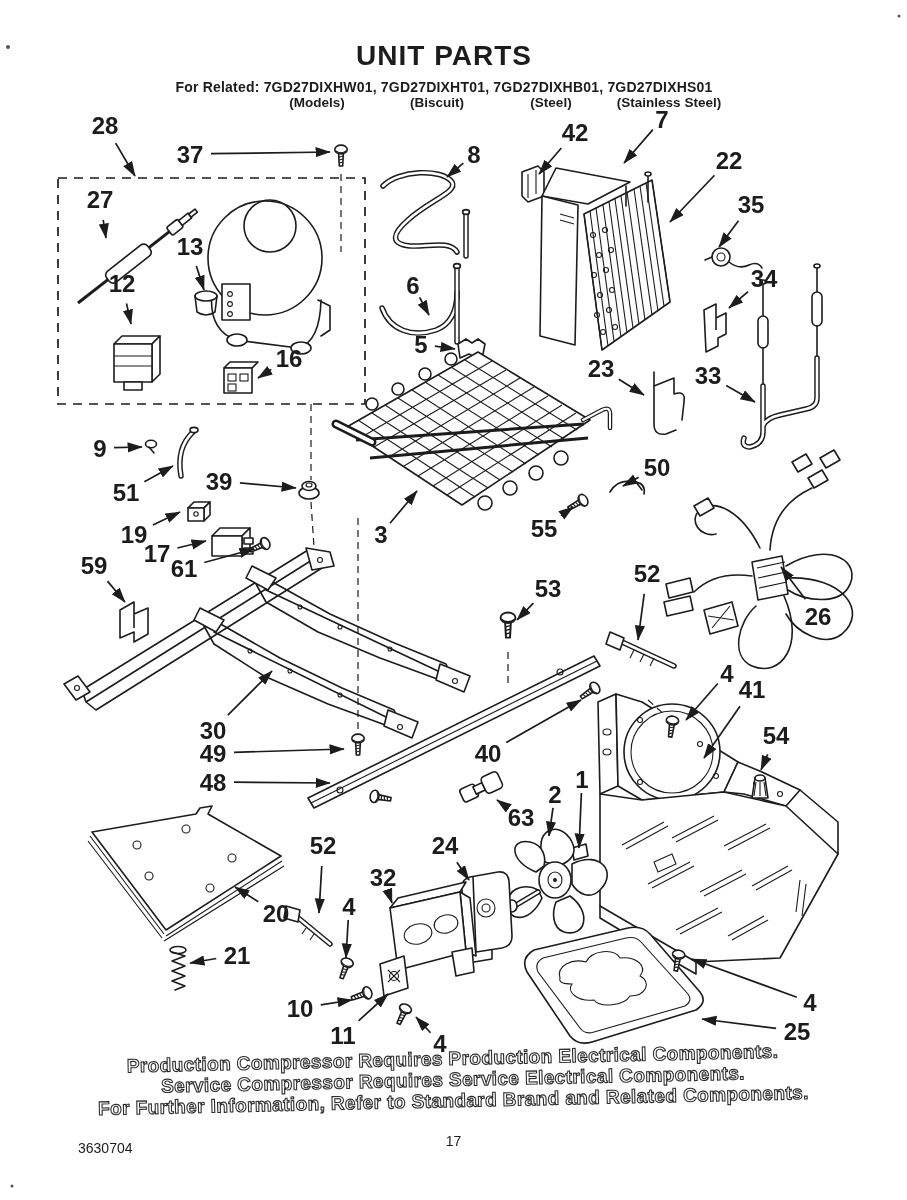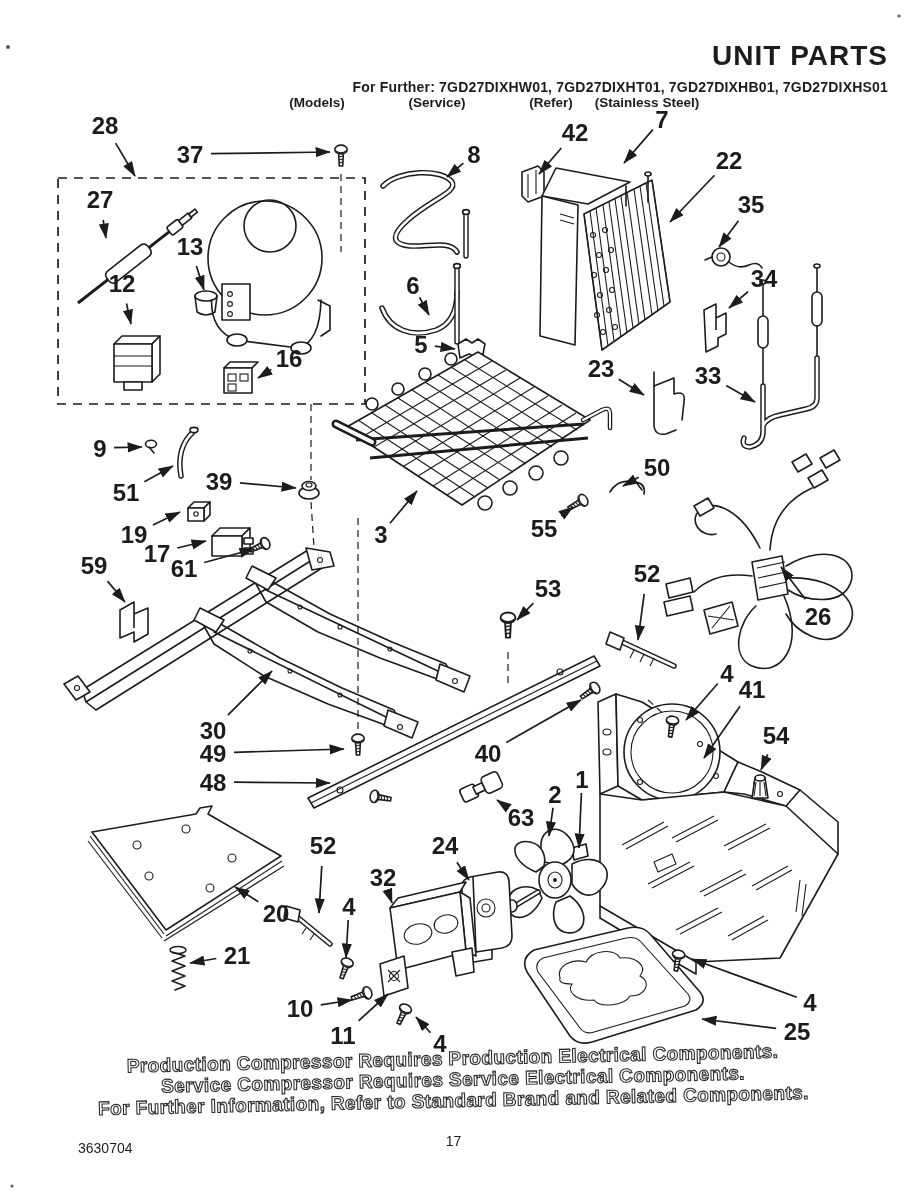--- a/index.html
+++ b/index.html
@@ -1,20 +1,20 @@
 <!DOCTYPE html>
 <html><head>
 <meta charset="utf-8">
 <style>
   html,body{margin:0;padding:0;}
   body{
     width:907px;height:1200px;position:relative;background:#ffffff;
     font-family:"Liberation Sans", sans-serif;color:#1c1c1c;overflow:hidden;
   }
-  .hdr{position:absolute;left:0;width:888px;text-align:right;}
+  .hdr{position:absolute;left:0;width:888px;text-align:center;}
   #title{top:40px;font-size:28px;font-weight:bold;letter-spacing:1px;}
   #models{top:79px;font-size:14px;font-weight:bold;letter-spacing:.2px;}
   .finish{position:absolute;top:95px;font-size:13.5px;font-weight:bold;transform:translateX(-50%);}
   svg{position:absolute;left:0;top:0;}
   .ln{stroke:#1c1c1c;stroke-width:1.6;fill:none;stroke-linecap:round;stroke-linejoin:round;}
   .fw{stroke:#1c1c1c;stroke-width:1.6;fill:#ffffff;stroke-linejoin:round;}
   .thin{stroke:#1c1c1c;stroke-width:1.1;fill:none;}
   .bold3{stroke:#1c1c1c;stroke-width:3;fill:none;}
   .t-out{stroke:#1c1c1c;stroke-width:5.5;fill:none;stroke-linecap:round;}
   .t-in{stroke:#ffffff;stroke-width:2.6;fill:none;stroke-linecap:round;}
@@ -26,25 +26,25 @@
     font-size:19px;font-weight:bold;line-height:21px;letter-spacing:.4px;
     color:#ffffff;-webkit-text-stroke:1.1px #2e2e2e;transform:rotate(-1.3deg);
   }
   #footer-part{position:absolute;left:78px;top:1140px;font-size:14px;}
   #footer-page{position:absolute;left:0;top:1133px;width:907px;text-align:center;font-size:14px;}
 </style>
 </head>
 <body>
 
 <div class="hdr" id="title">UNIT PARTS</div>
-<div class="hdr" id="models">For Further: 7GD27DIXHW01, 7GD27DIXHT01, 7GD27DIXHB01, 7GD27DIXHS01</div>
+<div class="hdr" id="models">For Related: 7GD27DIXHW01, 7GD27DIXHT01, 7GD27DIXHB01, 7GD27DIXHS01</div>
 <span class="finish" style="left:317px">(Models)</span>
-<span class="finish" style="left:437px">(Service)</span>
-<span class="finish" style="left:551px">(Refer)</span>
-<span class="finish" style="left:647px">(Stainless Steel)</span>
+<span class="finish" style="left:437px">(Biscuit)</span>
+<span class="finish" style="left:551px">(Steel)</span>
+<span class="finish" style="left:669px">(Stainless Steel)</span>
 
 <svg width="907" height="1200" viewBox="0 0 907 1200">
   <defs>
     <marker id="arrow" markerWidth="10" markerHeight="8" refX="8.5" refY="3" orient="auto">
       <path d="M0,0 L9,3 L0,6 Z" fill="#1c1c1c"></path>
     </marker>
     <g id="screw">
       <path class="fw" d="M -2.4 0 L -1.7 13 L 1.7 13 L 2.4 0 Z"></path>
       <path class="thin" d="M -2 4 L 2 3 M -2 7 L 2 6 M -1.7 10 L 1.7 9"></path>
       <ellipse class="fw" cx="0" cy="-3.5" rx="6.2" ry="4.4"></ellipse>

